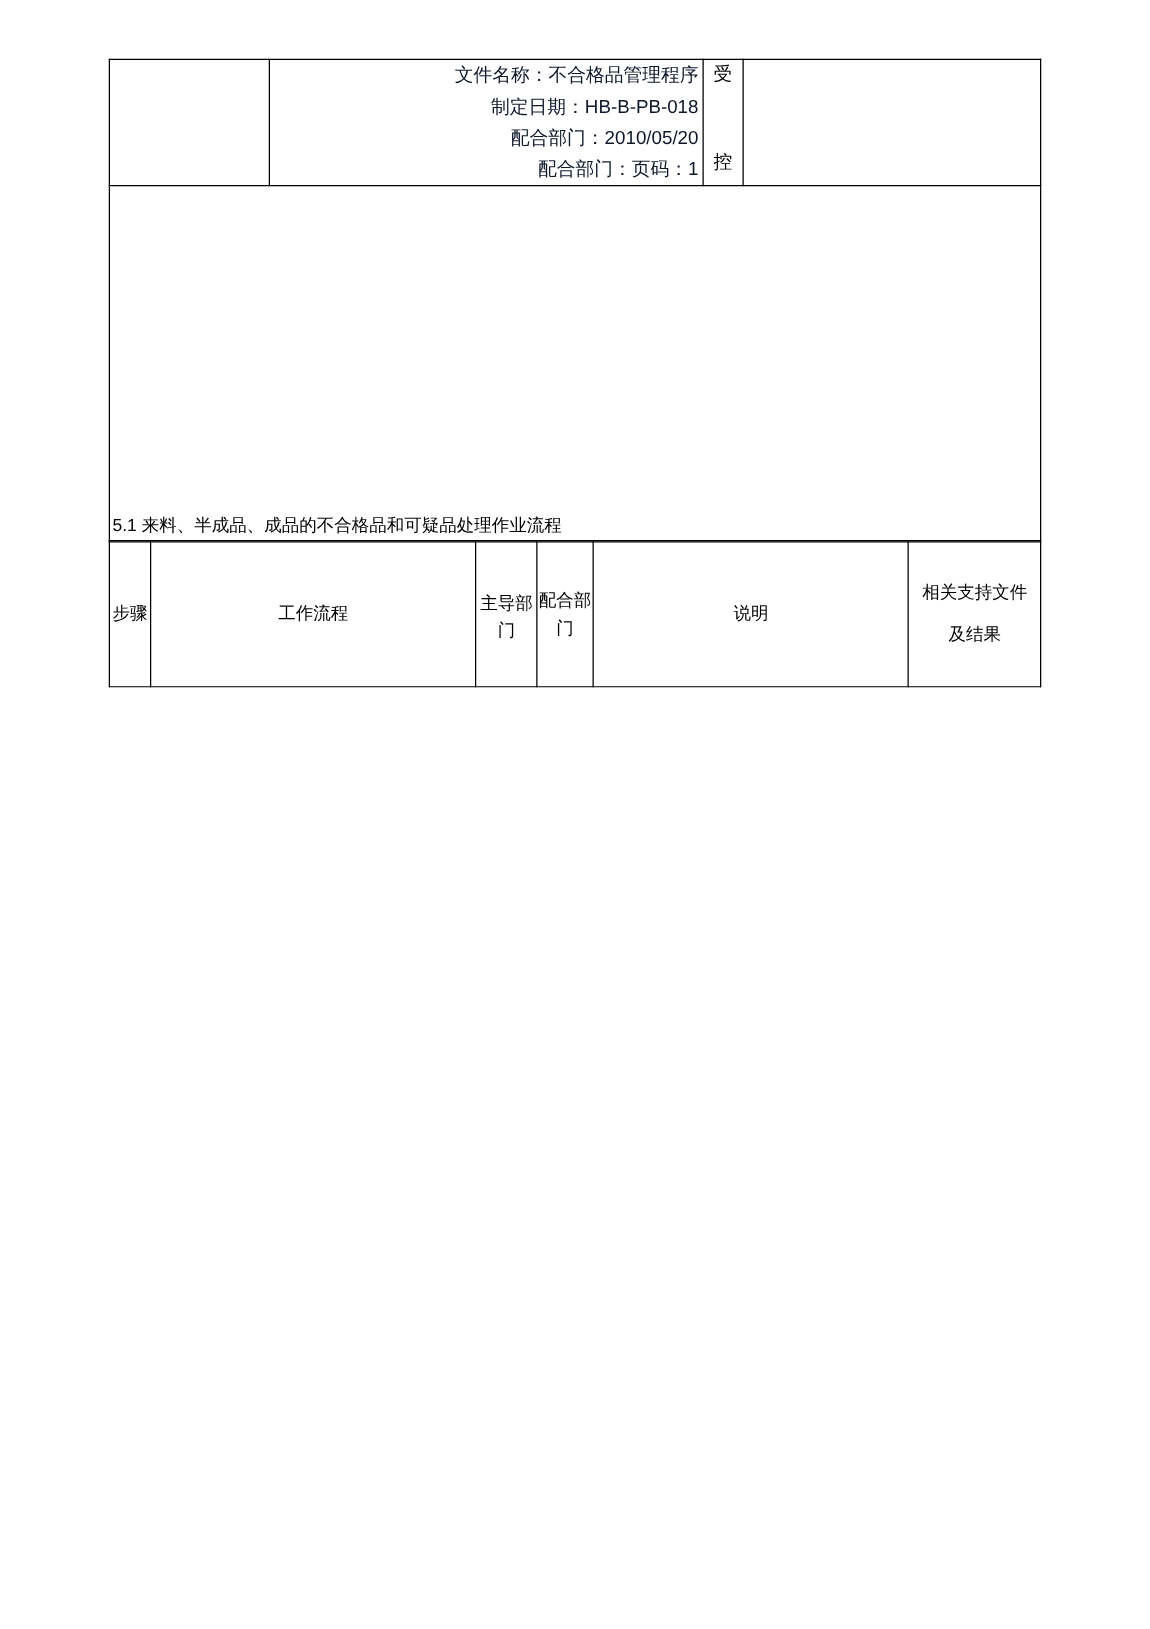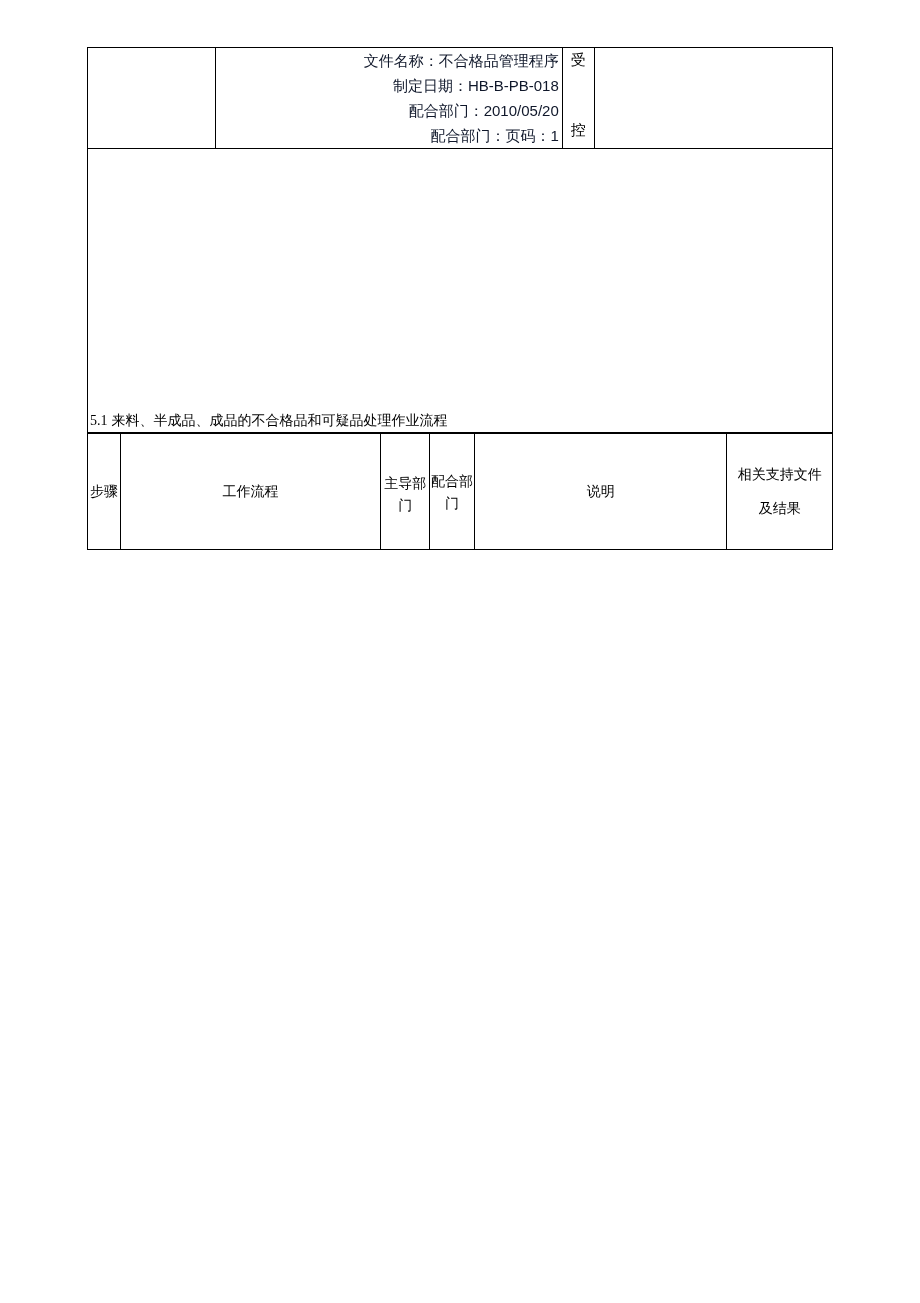--- a/index.html
+++ b/index.html
@@ -64,21 +64,21 @@
     }
     .section-heading {
       position: absolute;
       bottom: 2px;
       left: 2px;
       font-size: 14px;
       font-family: Arial, "SimSun", sans-serif;
       color: #000;
     }
     .section-heading .num {
-      font-family: Liberation Serif, serif;
+      font-family: Liberation Sans, sans-serif;
       text-align: right;
     }
     .flow-table {
       border-collapse: collapse;
       width: 100%;
       font-size: 14px;
     }
     .flow-table td, .flow-table th {
       border: 1px solid #000;
       text-align: center;

